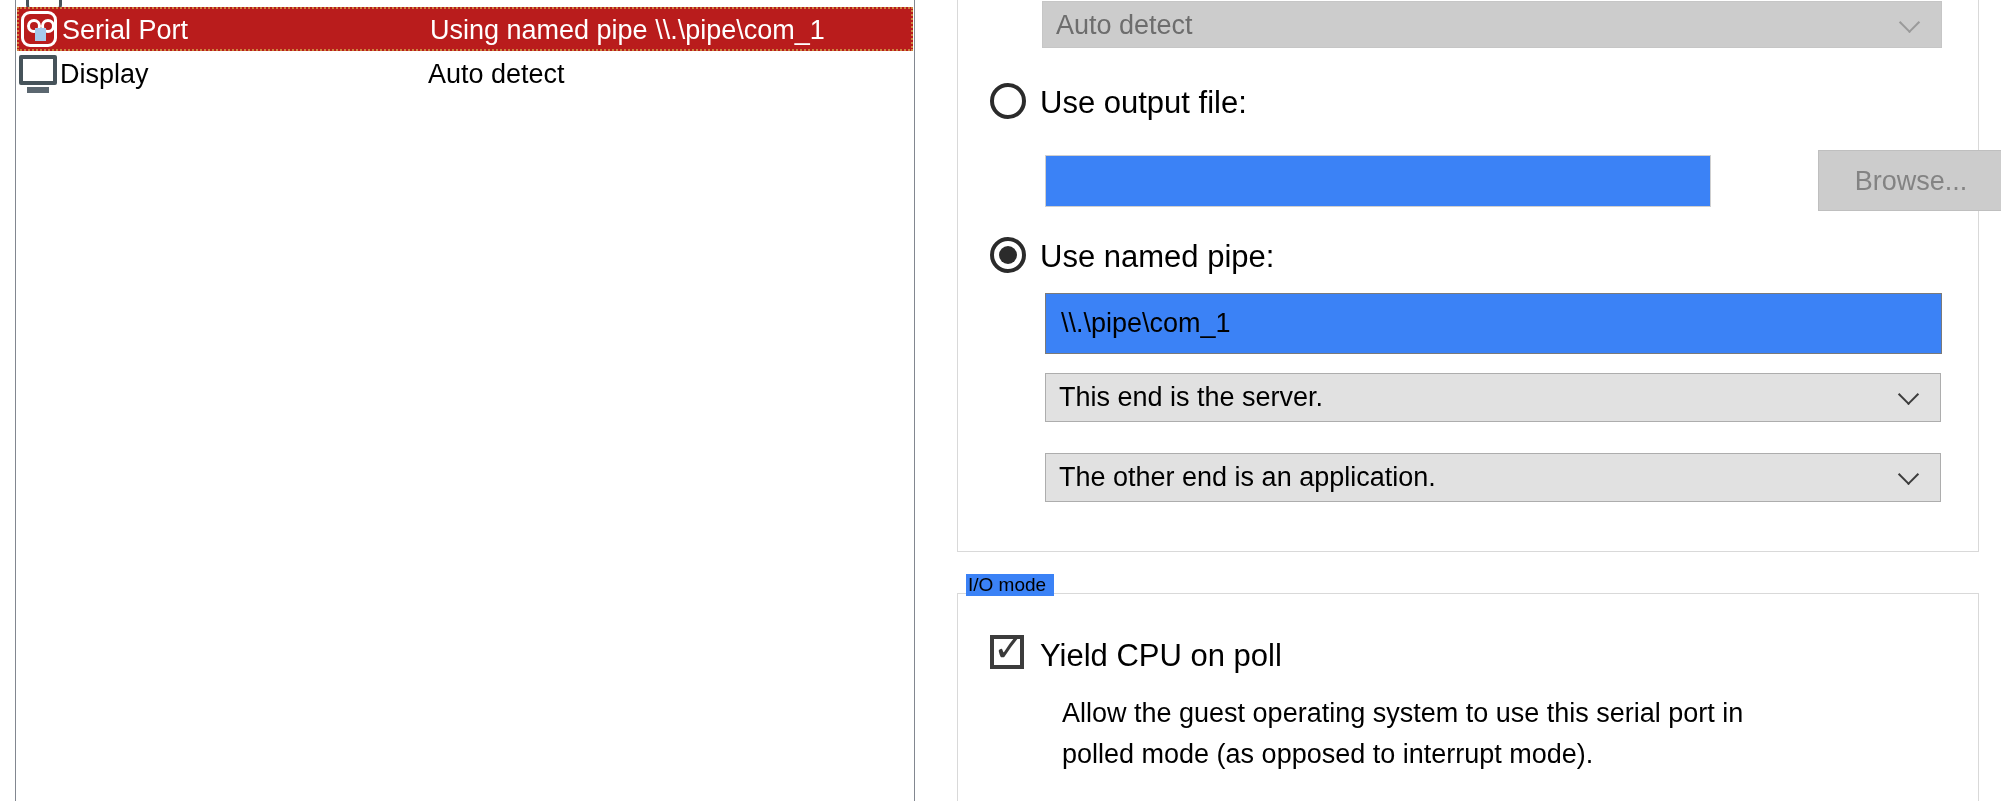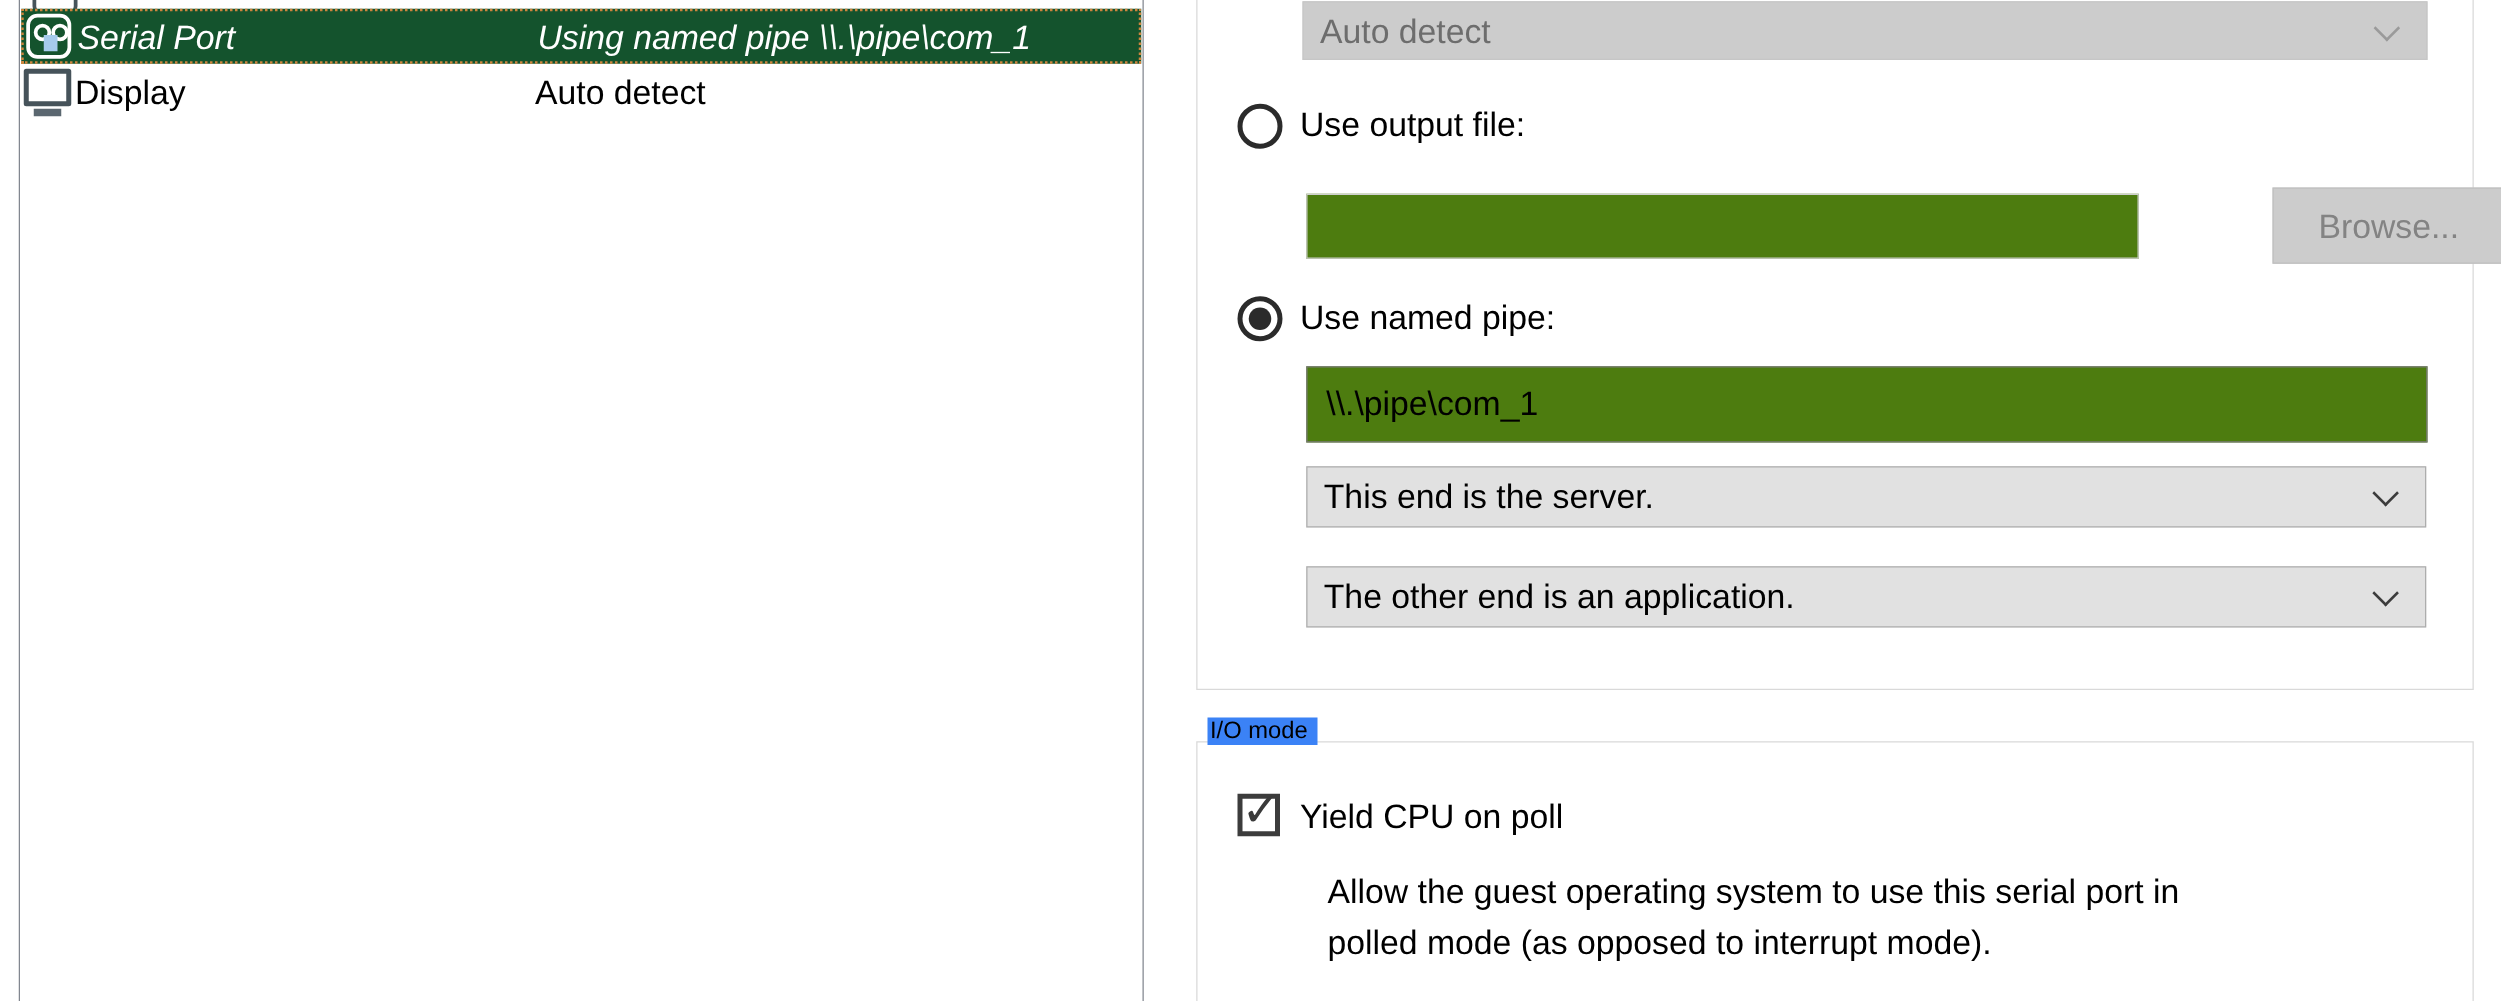--- a/index.html
+++ b/index.html
@@ -12,21 +12,21 @@
     position:absolute;left:15px;top:0;width:900px;height:801px;
     border-left:1px solid #828790;border-right:1px solid #828790;box-sizing:border-box;
     background:#fff;
   }
   .cutoff-icon{
     position:absolute;left:10px;top:-10px;width:30px;height:16px;
     border:3px solid #46535a;border-radius:7px;background:#fff;
   }
   .hw-row{position:absolute;left:1px;width:896px;height:44px;box-sizing:border-box;}
   .hw-row.selected{
-    background:#14532d;color:#fff;border:2px dotted #cd853f;font-style:italic;
+    background:#b91c1c;color:#fff;border:2px dotted #cd853f;
   }
   .hw-label{position:absolute;left:43px;top:6px;font-size:27px;white-space:nowrap;}
   .hw-summary{position:absolute;left:411px;top:6px;font-size:27px;white-space:nowrap;}
   .hw-row.selected .hw-label,.hw-row.selected .hw-summary{color:#fff;}
   
   .serial-icon{position:absolute;left:2px;top:2px;width:36px;height:36px;}
   .serial-icon .box{position:absolute;left:0;top:0;width:30px;height:30px;border:3px solid #fff;border-radius:9px;}
   .serial-icon .c1{position:absolute;left:6px;top:8px;width:8px;height:8px;border:3px solid #fff;border-radius:50%;}
   .serial-icon .c2{position:absolute;left:20px;top:8px;width:8px;height:8px;border:3px solid #fff;border-radius:50%;}
   .serial-icon .blk{position:absolute;left:14px;top:17px;width:11px;height:13px;background:#a6cbec;}
@@ -48,23 +48,23 @@
   .combo.enabled{background:#e1e1e1;border:1px solid #adadad;color:#000;}
   .chevron{
     position:absolute;right:24px;top:13px;width:13px;height:13px;
     border-right:2px solid #3c3c3c;border-bottom:2px solid #3c3c3c;transform:rotate(45deg);
   }
   .chevron.gray{border-color:#9a9a9a;}
   
   .radio{position:absolute;width:28px;height:28px;border:4px solid #2b2b2b;border-radius:50%;background:#fff;}
   .radio .dot{display:none;}
   .radio.checked .dot{display:block;position:absolute;left:5px;top:5px;width:18px;height:18px;border-radius:50%;background:#2b2b2b;}
-  .ctl-label{position:absolute;font-size:27px;white-space:nowrap;color:#000;}
+  .ctl-label{position:absolute;font-size:31px;white-space:nowrap;color:#000;}
   
-  .textbox{position:absolute;background:#4d7c0f;box-sizing:border-box;font-size:27px;padding-left:15px;color:#000;
+  .textbox{position:absolute;background:#3b82f6;box-sizing:border-box;font-size:27px;padding-left:15px;color:#000;
     font-family:"Liberation Sans",sans-serif;}
   
   .btn{position:absolute;box-sizing:border-box;text-align:center;font-size:27px;}
   .btn.disabled{background:#cccccc;border:1px solid #bfbfbf;color:#838383;}
   
   .checkbox{position:absolute;width:26px;height:26px;border:4px solid #3c3c3c;background:#fff;}
   .checkbox .mark{display:none;}
   .checkbox.checked .mark{display:block;position:absolute;left:-1px;top:-13px;font-size:38px;color:#3a3a3a;}
   .desc{position:absolute;font-size:27px;line-height:41px;color:#000;width:745px;}
 </style>

